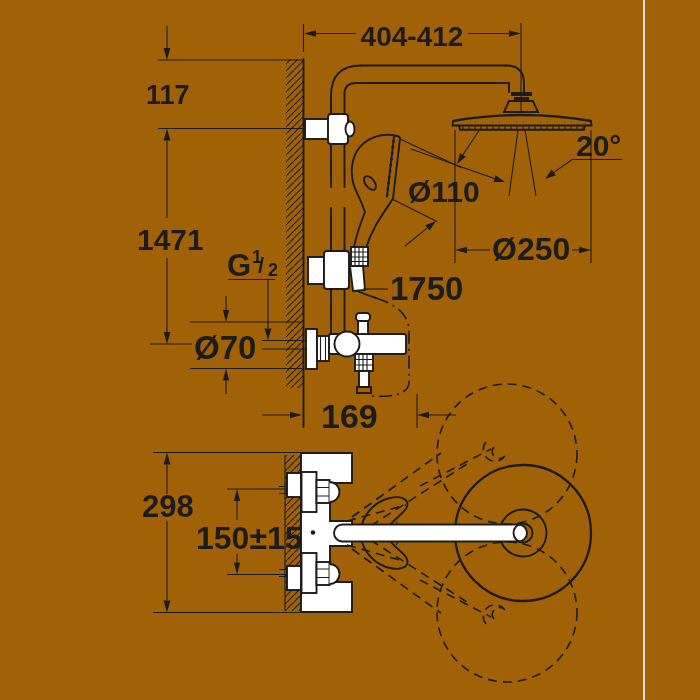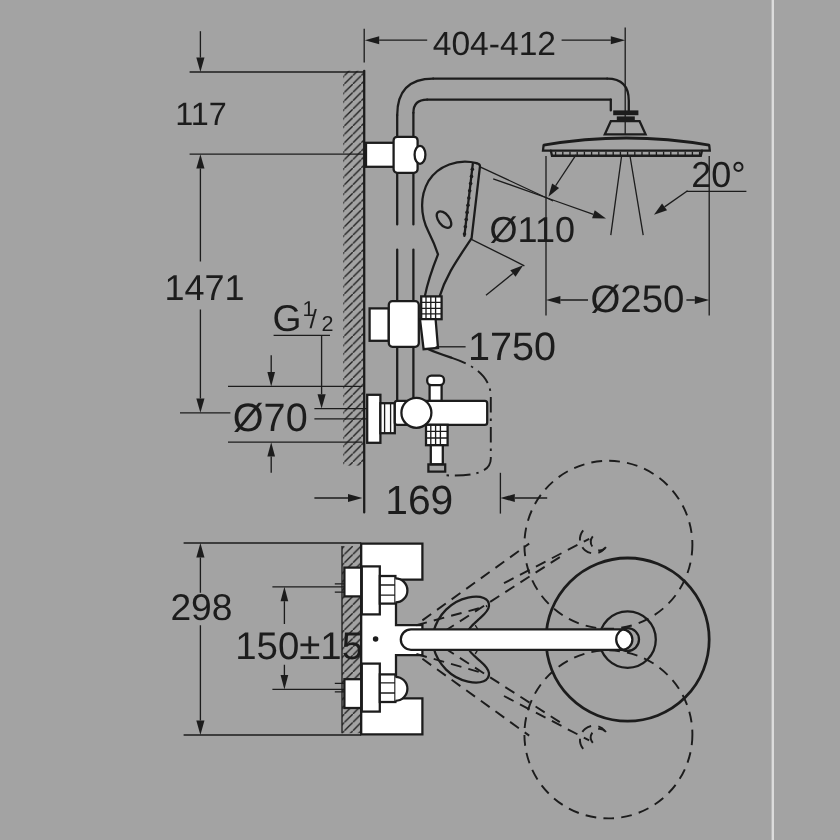--- a/index.html
+++ b/index.html
@@ -12,21 +12,21 @@
   .thin{stroke:#1c1c1c;stroke-width:1.1;fill:none;}
   .bold{stroke:#1c1c1c;stroke-width:2.3;fill:none;}
   .arrow{fill:#1c1c1c;stroke:none;}
   .dash {stroke:#1c1c1c;stroke-width:1.6;fill:none;stroke-dasharray:9 6;}
   .dashdot{stroke:#1c1c1c;stroke-width:1.6;fill:none;stroke-dasharray:13 5 2 5;}
   .dot{fill:#1c1c1c;stroke:none;}
 </style>
 </head>
 <body>
 
-<div class="stage" style="background: #a3a3a3;">
+<div class="stage" style="background: #a16207; font-weight: bold;">
 <svg width="700" height="700" viewBox="0 0 700 700">
   <defs>
     <pattern id="hatch" width="7" height="7" patternUnits="userSpaceOnUse">
       <path d="M-1,8 L8,-1" stroke="#1c1c1c" stroke-width="1.1"></path>
     </pattern>
   </defs>
 
   <g>
 
     <g>

